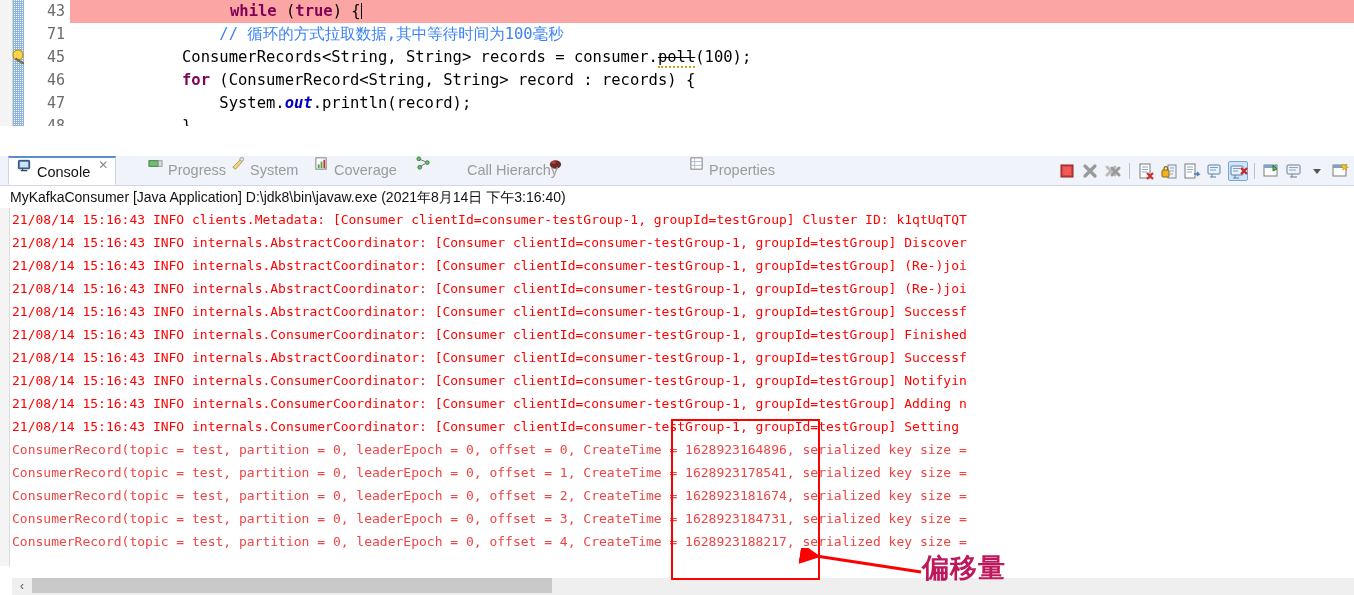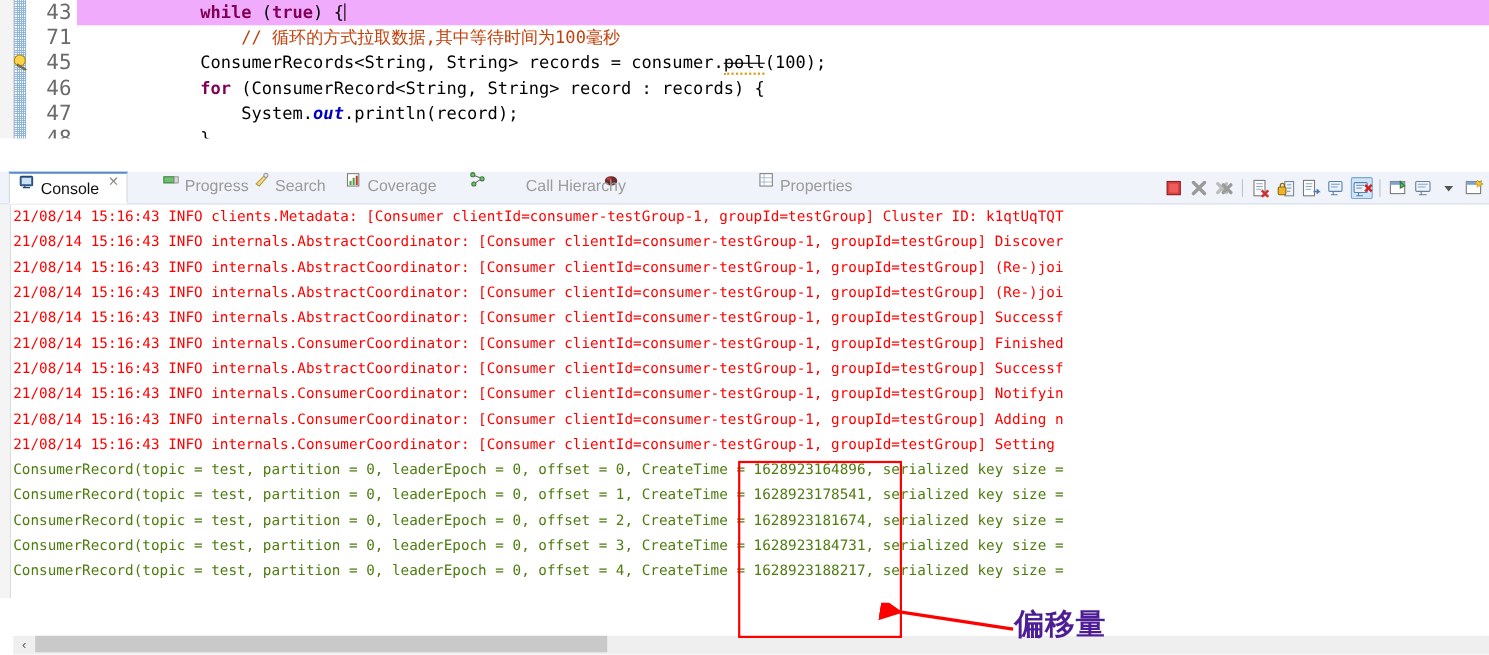--- a/index.html
+++ b/index.html
@@ -16,29 +16,29 @@
   .editor{position:absolute;left:0;top:0;width:1354px;height:126px;background:#ffffff;overflow:hidden;}
   .editor-left-strip{position:absolute;left:0;top:0;width:12px;height:126px;background:#f4f4f4;border-right:1px solid #d6d6d6;}
   .fold-band{position:absolute;left:13px;top:0;width:11px;height:126px;
     background-image:
       repeating-linear-gradient(90deg,#7aa7d4 0 1px, transparent 1px 2px),
       repeating-linear-gradient(0deg,#7aa7d4 0 1px, transparent 1px 2px);
     background-color:#ffffff;opacity:.85;}
   .gutter{position:absolute;left:24px;top:0;width:45px;height:126px;background:#ffffff;}
   .gutter .ln{
     height:23px;line-height:23px;text-align:right;padding-right:4px;
-    color:#6b6b6b;font-family:"DejaVu Sans Mono","Liberation Mono",monospace;font-size:19px;
+    color:#6b6b6b;font-family:"DejaVu Sans Mono","Liberation Mono",monospace;font-size:15px;
   }
   .warn-icon{position:absolute;left:12px;top:49px;width:16px;height:16px;}
   .code-area{position:absolute;left:70px;top:0;width:1284px;height:126px;
     font-family:"DejaVu Sans Mono","Liberation Mono",monospace;font-size:15.5px;white-space:pre;}
   .code-line{height:23px;line-height:23px;}
-  .code-line.hl{background:#f0abfc;}
+  .code-line.hl{background:#fca5a5;padding-left:48px;}
   .kw{color:#7f0055;font-weight:bold;}
-  .cmt{color:#c2410c;}
+  .cmt{color:#3b82f6;}
   .pln{color:#000000;}
   .fld{color:#0000c0;font-style:italic;font-weight:bold;}
   .dep{text-decoration:line-through;}
   .squig{
     border-bottom:2px dotted #d4a017;
   }
   .caret{display:inline-block;width:1px;height:16px;background:#000;vertical-align:-3px;}
 
   
   .console{position:absolute;left:0;top:156px;width:1354px;height:439px;background:#ffffff;}
@@ -54,31 +54,31 @@
   .tbicon.sel{background:#cfe4f7;border:1px solid #7aa7d4;border-radius:2px;box-sizing:border-box;}
 
   .conheader{height:22px;line-height:22px;padding-left:10px;font-size:14px;color:#111;background:#ffffff;white-space:nowrap;}
 
   .conbody{position:relative;height:358px;background:#ffffff;overflow:hidden;}
   .con-left-strip{position:absolute;left:0;top:0;width:9px;height:358px;background:#f4f4f4;border-right:1px solid #dcdcdc;}
   .logs{position:absolute;left:12px;top:0;width:1342px;height:358px;
     font-family:"DejaVu Sans Mono","Liberation Mono",monospace;font-size:13px;white-space:pre;}
   .logline{height:23px;line-height:23px;}
   .logline.err{color:#ff0000;}
-  .logline.out{color:#4d7c0f;}
+  .logline.out{color:#ef4444;}
 
   .con-scroll{position:absolute;left:12px;top:578px;width:1342px;height:17px;background:#efefef;}
   .con-scroll .arrow{position:absolute;left:2px;top:0;width:16px;height:17px;line-height:17px;text-align:center;font-size:12px;color:#5a5a5a;}
   .con-scroll .thumb{position:absolute;left:20px;top:0;width:520px;height:15px;background:#c9c9c9;}
 
   
   .anno-rect{position:absolute;left:671px;top:419px;width:149px;height:161px;border:2px solid #ff0000;box-sizing:border-box;pointer-events:none;}
   .anno-arrow{position:absolute;left:795px;top:548px;width:130px;height:32px;pointer-events:none;}
   .anno-label{position:absolute;left:922px;top:552px;font-family:"DejaVu Sans","Liberation Sans",sans-serif;
-     font-size:27px;font-weight:bold;color:#4c1d95;line-height:32px;letter-spacing:1px;}
+     font-size:27px;font-weight:bold;color:#be185d;line-height:32px;letter-spacing:1px;}
   .watermark{position:absolute;left:1071px;top:565px;font-size:15px;color:#e2e2e2;white-space:nowrap;}
 </style>
 </head>
 <body>
 
 <div class="app">
 
   <div class="editor">
     <div class="editor-left-strip"></div>
     <div class="fold-band"></div>
@@ -114,21 +114,21 @@
           <span class="tx">Properties</span>
         </div>
         <div class="tab" style="left: 540px; width: 166px;">
           <span style="display: inline-flex; align-items: center;">
             <svg viewBox="0 0 16 16" width="15" height="15">
               <ellipse cx="8" cy="9" rx="6" ry="4.5" fill="#6b2b2b"></ellipse>
               <ellipse cx="6" cy="7" rx="2.5" ry="1.6" fill="#c0392b"></ellipse>
             </svg>
           </span>
         </div>
-        <div class="tab" style="left: 419px; width: 130px; gap: 36px;">
+        <div class="tab" style="left: 408px; width: 130px; gap: 36px;">
           <span style="display: inline-flex; align-items: center;">
             <svg viewBox="0 0 16 16" width="15" height="15">
               <circle cx="3" cy="3" r="2" fill="#6ec06e" stroke="#3a7a3a"></circle>
               <circle cx="12" cy="7" r="2" fill="#6ec06e" stroke="#3a7a3a"></circle>
               <circle cx="4" cy="12" r="2" fill="#6ec06e" stroke="#3a7a3a"></circle>
               <path d="M5 4 L10 6 M5 11 L10 8" stroke="#6a6a6a"></path>
             </svg>
           </span>
           <span class="tx">Call Hierarchy</span>
         </div>
@@ -143,21 +143,21 @@
           </span>
           <span class="tx">Coverage</span>
         </div>
         <div class="tab" style="left: 222px; width: 82px;">
           <span style="display: inline-flex; align-items: center;">
             <svg viewBox="0 0 16 16" width="15" height="15">
               <path d="M3 12 L11 4 l2 2 L6 14 z" fill="#f2d98a" stroke="#b39a3a"></path>
               <circle cx="12.5" cy="3.5" r="2" fill="#e8e8e8" stroke="#9a9a9a"></circle>
             </svg>
           </span>
-          <span class="tx">Search</span>
+          <span class="tx">System</span>
         </div>
         <div class="tab" style="left: 140px; width: 98px;">
           <span style="display: inline-flex; align-items: center;">
             <svg viewBox="0 0 16 16" width="15" height="15">
               <rect x="1" y="5" width="10" height="6" fill="#6ec06e" stroke="#3a7a3a"></rect>
               <rect x="11" y="5" width="4" height="6" fill="#d9d9d9" stroke="#9a9a9a"></rect>
             </svg>
           </span>
           <span class="tx">Progress</span>
         </div>
@@ -251,20 +251,21 @@
         <span class="tbicon">
           <svg viewBox="0 0 20 20" width="20" height="20">
               <rect x="3" y="4" width="13" height="11" fill="#fff" stroke="#7a7a7a"></rect>
               <rect x="3" y="4" width="13" height="3" fill="#7da2cc"></rect>
               <path d="M13 3 l2 1.5 2-1.5 -0.6 2.4 2 .9 -2.2 .6 .2 2.3 -1.8-1.4 -1.9 1.3 .4-2.3 -2-1z" fill="#f2c12e" stroke="#a8860f" stroke-width=".5"></path>
             </svg>
         </span>
       </div>
     </div>
 
+    <div class="conheader">MyKafkaConsumer [Java Application] D:\jdk8\bin\javaw.exe (2021年8月14日 下午3:16:40)</div>
 
     <div class="conbody">
       <div class="con-left-strip"></div>
       <div class="logs"><div class="logline err">21/08/14 15:16:43 INFO clients.Metadata: [Consumer clientId=consumer-testGroup-1, groupId=testGroup] Cluster ID: k1qtUqTQT</div><div class="logline err">21/08/14 15:16:43 INFO internals.AbstractCoordinator: [Consumer clientId=consumer-testGroup-1, groupId=testGroup] Discover</div><div class="logline err">21/08/14 15:16:43 INFO internals.AbstractCoordinator: [Consumer clientId=consumer-testGroup-1, groupId=testGroup] (Re-)joi</div><div class="logline err">21/08/14 15:16:43 INFO internals.AbstractCoordinator: [Consumer clientId=consumer-testGroup-1, groupId=testGroup] (Re-)joi</div><div class="logline err">21/08/14 15:16:43 INFO internals.AbstractCoordinator: [Consumer clientId=consumer-testGroup-1, groupId=testGroup] Successf</div><div class="logline err">21/08/14 15:16:43 INFO internals.ConsumerCoordinator: [Consumer clientId=consumer-testGroup-1, groupId=testGroup] Finished</div><div class="logline err">21/08/14 15:16:43 INFO internals.AbstractCoordinator: [Consumer clientId=consumer-testGroup-1, groupId=testGroup] Successf</div><div class="logline err">21/08/14 15:16:43 INFO internals.ConsumerCoordinator: [Consumer clientId=consumer-testGroup-1, groupId=testGroup] Notifyin</div><div class="logline err">21/08/14 15:16:43 INFO internals.ConsumerCoordinator: [Consumer clientId=consumer-testGroup-1, groupId=testGroup] Adding n</div><div class="logline err">21/08/14 15:16:43 INFO internals.ConsumerCoordinator: [Consumer clientId=consumer-testGroup-1, groupId=testGroup] Setting</div><div class="logline out">ConsumerRecord(topic = test, partition = 0, leaderEpoch = 0, offset = 0, CreateTime = 1628923164896, serialized key size =</div><div class="logline out">ConsumerRecord(topic = test, partition = 0, leaderEpoch = 0, offset = 1, CreateTime = 1628923178541, serialized key size =</div><div class="logline out">ConsumerRecord(topic = test, partition = 0, leaderEpoch = 0, offset = 2, CreateTime = 1628923181674, serialized key size =</div><div class="logline out">ConsumerRecord(topic = test, partition = 0, leaderEpoch = 0, offset = 3, CreateTime = 1628923184731, serialized key size =</div><div class="logline out">ConsumerRecord(topic = test, partition = 0, leaderEpoch = 0, offset = 4, CreateTime = 1628923188217, serialized key size =</div></div>
     </div>
   </div>
 
   <div class="con-scroll">
     <div class="arrow">‹</div>
     <div class="thumb"></div>

